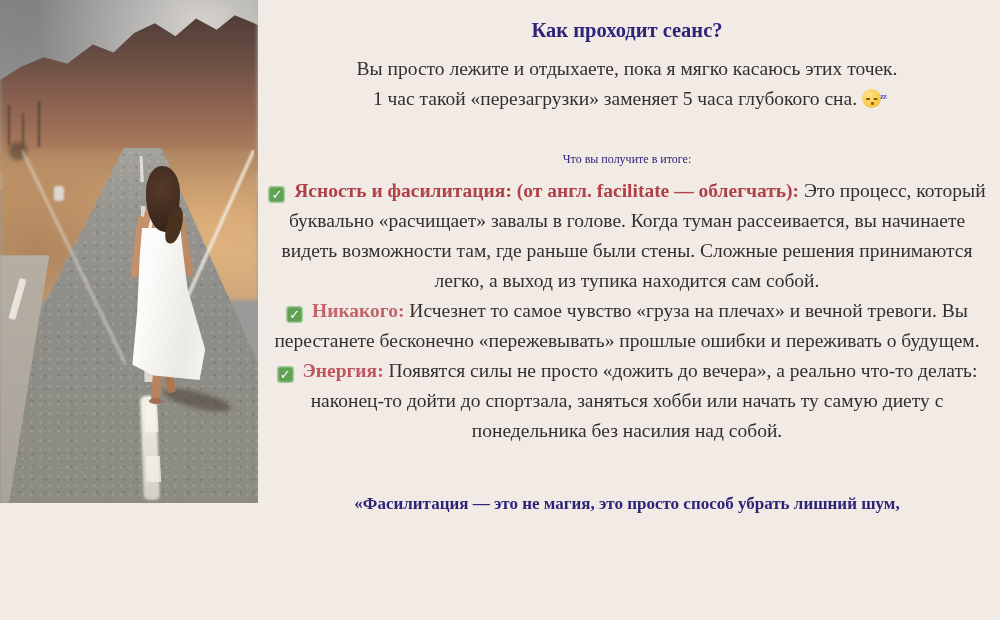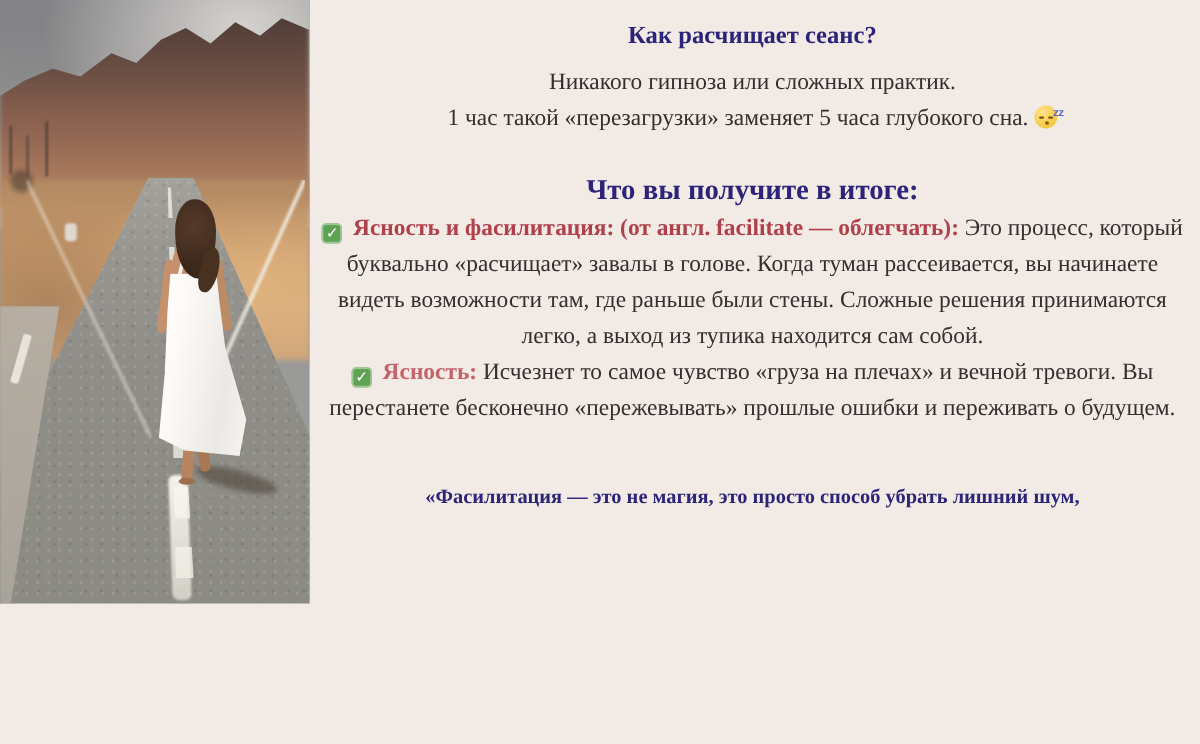--- a/index.html
+++ b/index.html
@@ -71,21 +71,21 @@
        border-radius:48% 52% 42% 58%/40% 42% 62% 58%;}
   .hair-strand{left:167px;top:206px;width:15px;height:38px;background:#48311f;
        border-radius:40% 60% 55% 45%;transform:rotate(14deg);}
 
   
   .content{position:absolute;left:258px;top:0;width:742px;height:620px;
        box-sizing:border-box;padding:16px 12px 0 8px;text-align:center;
        color:var(--body-text,#322f2e);}
   .h1{font-size:20.5px;line-height:28px;margin:0 0 10px;font-weight:bold;color:var(--heading,#2c2478);}
   .line{font-size:19.5px;line-height:30px;}
-  .h2{font-size:24px;line-height:30px;margin:30px 0 2px;font-weight:bold;color:var(--heading,#2c2478);}
+  .h2{font-size:12px;line-height:30px;margin:30px 0 2px;font-weight:normal;color:var(--heading,#2c2478);}
   .benefit{margin:0;font-size:19.5px;line-height:30px;}
   .lead{font-weight:bold;margin-top:24px;}
   .lead1{color:var(--lead-clarity,#b0404a);}
   .lead2{color:var(--lead-lightness,#c2646a);}
   .lead3{color:var(--lead-energy,#bf565e);}
   .check{display:inline-block;width:17px;height:17px;border-radius:4px;
        background:var(--check-green,#5fa254);color:#fff;font-size:13px;line-height:17px;
        text-align:center;font-weight:bold;vertical-align:-2px;margin-right:4px;
        box-shadow:inset 0 0 0 1.5px rgba(255,255,255,.4);
        font-family:"DejaVu Sans",sans-serif;}
@@ -93,21 +93,21 @@
 
   
   .emoji-sleep{display:inline-block;position:relative;width:19px;height:19px;border-radius:50%;
        vertical-align:-3px;margin-left:5px;
        background:radial-gradient(circle at 35% 30%,#ffe188,#f6c844 70%,#e9b330);}
   .emoji-sleep::before{content:"";position:absolute;top:9px;left:3.5px;width:4.5px;height:2px;
        background:#7a5200;border-radius:2px;box-shadow:7.5px 0 0 #7a5200;}
   .emoji-sleep::after{content:"";position:absolute;left:8.5px;top:13px;width:3.5px;height:2.5px;
        background:#8a5d00;border-radius:50%;}
   .zzz{position:absolute;top:-8px;right:-5px;font-size:9px;font-weight:bold;
-       color:#5a66c9;letter-spacing:-1px;font-family:Liberation Mono, monospace;}
+       color:#5a66c9;letter-spacing:-1px;font-family:Liberation Serif, serif;}
 </style>
 </head>
 <body>
 
 <div class="page">
 
   <div class="photo">
     <div class="sky"></div>
     <div class="mountains"></div>
     <div class="desert"></div>
@@ -129,38 +129,43 @@
     <div class="torso"></div>
     <div class="neck"></div>
     <div class="strap-l"></div>
     <div class="strap-r"></div>
     <div class="dress"></div>
     <div class="hair"></div>
     <div class="hair-strand"></div>
   </div>
 
   <div class="content">
-    <div class="h1">Как расчищает сеанс?</div>
+    <div class="h1">Как проходит сеанс?</div>
 
-    <div class="line">Никакого гипноза или сложных практик.</div>
+    <div class="line">Вы просто лежите и отдыхаете, пока я мягко касаюсь этих точек.</div>
     <div class="line"><span>1 час такой «перезагрузки» заменяет 5 часа глубокого сна.</span><span class="emoji-sleep"><span class="zzz">zz</span></span></div>
 
     <div class="h2">Что вы получите в итоге:</div>
 
     <p class="benefit">
       <span class="check">✓</span>
       <span class="lead lead1">Ясность и фасилитация: (от англ. facilitate — облегчать):</span>
       <span>Это процесс, который буквально «расчищает» завалы в голове. Когда туман рассеивается, вы начинаете видеть возможности там, где раньше были стены. Сложные решения принимаются легко, а выход из тупика находится сам собой.</span>
     </p>
 
     <p class="benefit">
       <span class="check">✓</span>
-      <span class="lead lead2">Ясность:</span>
+      <span class="lead lead2">Никакого:</span>
       <span>Исчезнет то самое чувство «груза на плечах» и вечной тревоги. Вы перестанете бесконечно «пережевывать» прошлые ошибки и переживать о будущем.</span>
     </p>
 
+    <p class="benefit">
+      <span class="check">✓</span>
+      <span class="lead lead3">Энергия:</span>
+      <span>Появятся силы не просто «дожить до вечера», а реально что-то делать: наконец-то дойти до спортзала, заняться хобби или начать ту самую диету с понедельника без насилия над собой.</span>
+    </p>
 
     <div class="quote">
       <div>«Фасилитация — это не магия, это просто способ убрать лишний шум,</div>
     </div>
   </div>
 
 </div>
 
 </body></html>

